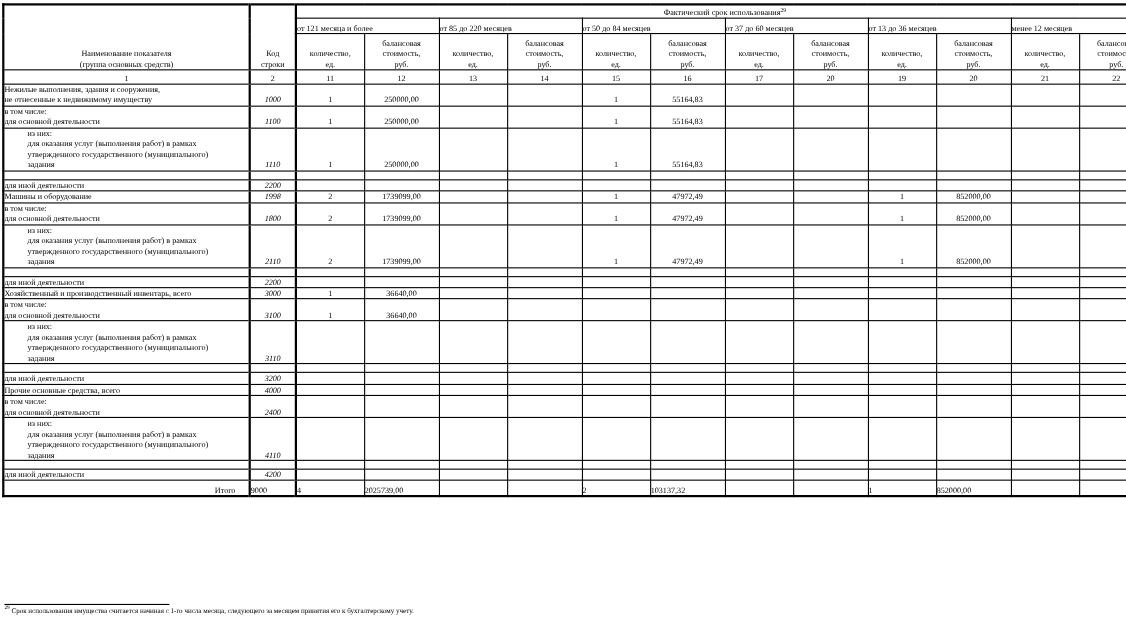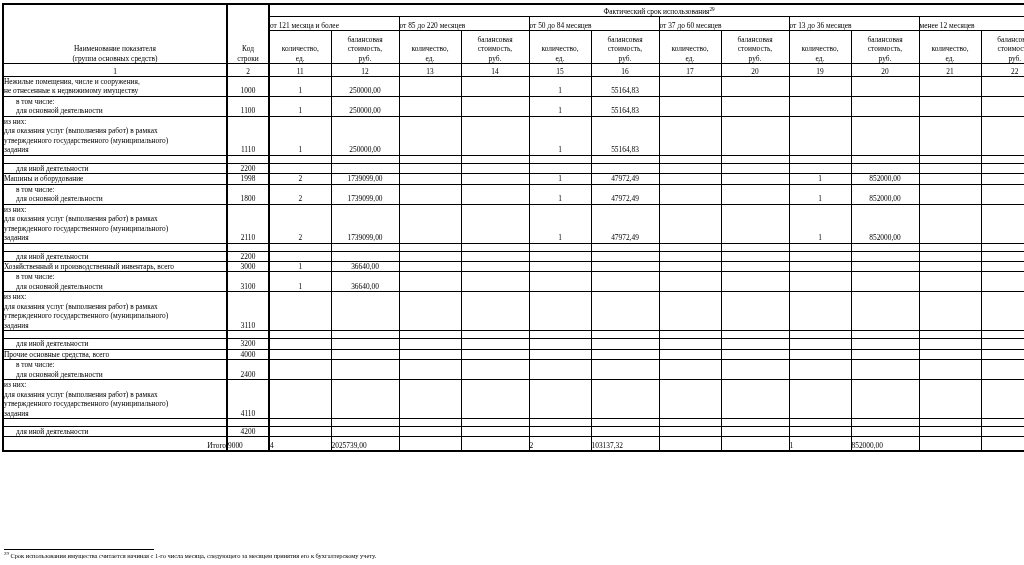--- a/index.html
+++ b/index.html
@@ -69,43 +69,44 @@
     height: 12px;
     border-top: 2px solid #000;
     border-bottom: 2px solid #000;
   }
   .lbl {
     text-align: left;
     padding-left: 3px;
     padding-right: 2px;
     vertical-align: bottom;
   }
-  .lbl.ind1 { padding-left: 12px; }
-  .lbl.ind2 { }
+  .lbl.ind1 { }
+  .lbl.ind2 { padding-left: 21px; }
   .code {
     text-align: center;
     vertical-align: bottom;
     padding-bottom: 0px;
+    font-style: italic;
   }
   .val {
     text-align: center;
     vertical-align: bottom;
   }
   .thick-r { border-right: 2px solid #000 !important; }
   .total td {
     font-weight: bold;
     text-align: left;
     vertical-align: middle;
     height: 13px;
     border-top: 2px solid #000;
     border-bottom: 2px solid #000;
   }
   .total td.lbl {
     text-align: right;
-    padding-right: 0;
+    padding-right: 12px;
   }
   .sup {
     font-size: 5.2px;
     vertical-align: super;
     line-height: 0;
   }
   .blankrow td { height: 7px; }
   .footnote {
     position: absolute;
     left: 4px;
@@ -241,21 +242,21 @@
         <td>19</td>
         <td>20</td>
         <td>21</td>
         <td class="thick-r">22</td>
       </tr>
     </thead>
 
     <tbody id="table-body">
         <tr id="row-1000">
           <td class="lbl thick-r">
-            <div>Нежилые помещения, числе и сооружения,</div>
+            <div>Нежилые выполнения, здания и сооружения,</div>
             <div>не отнесенные к недвижимому имуществу</div>
           </td>
           <td class="code thick-r">1000</td>
           <td class="val">1</td>
           <td class="val">250000,00</td>
           <td class="val"></td>
           <td class="val"></td>
           <td class="val">1</td>
           <td class="val">55164,83</td>
           <td class="val"></td>

